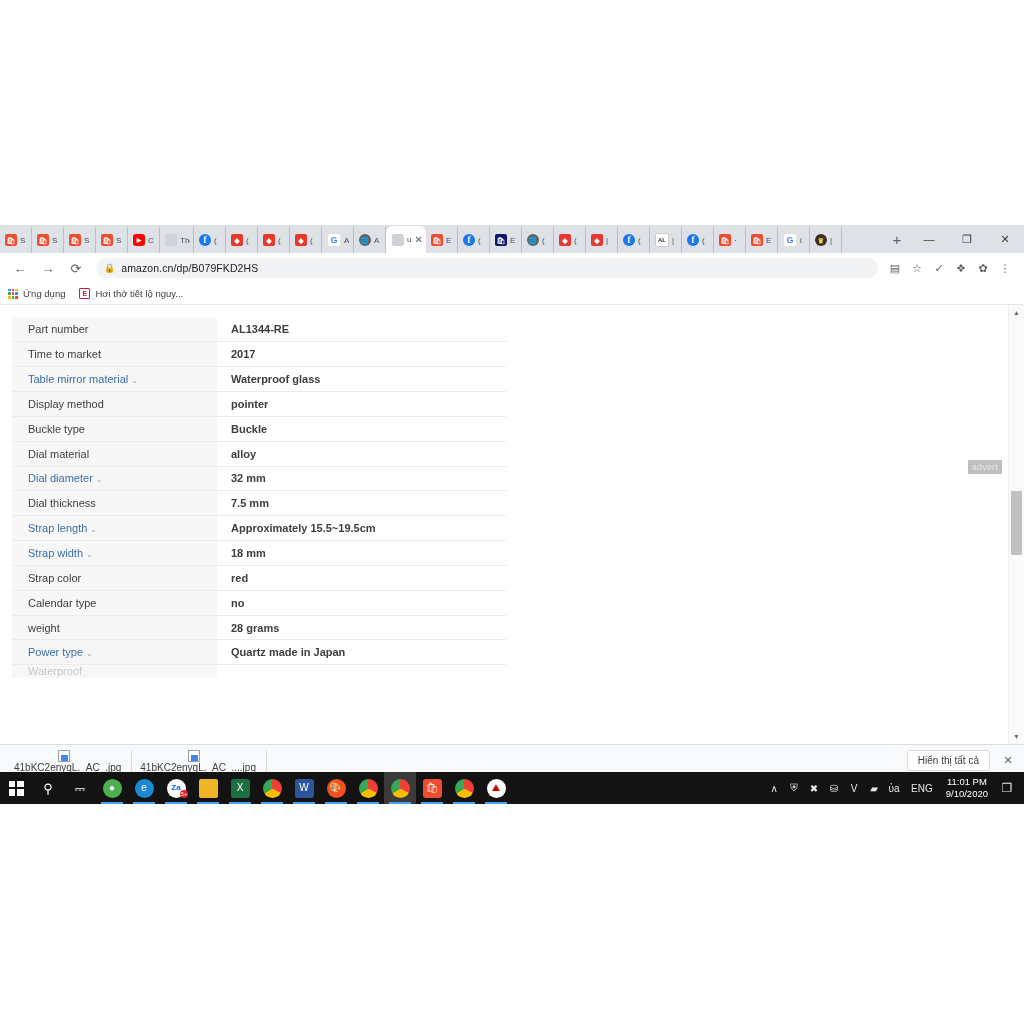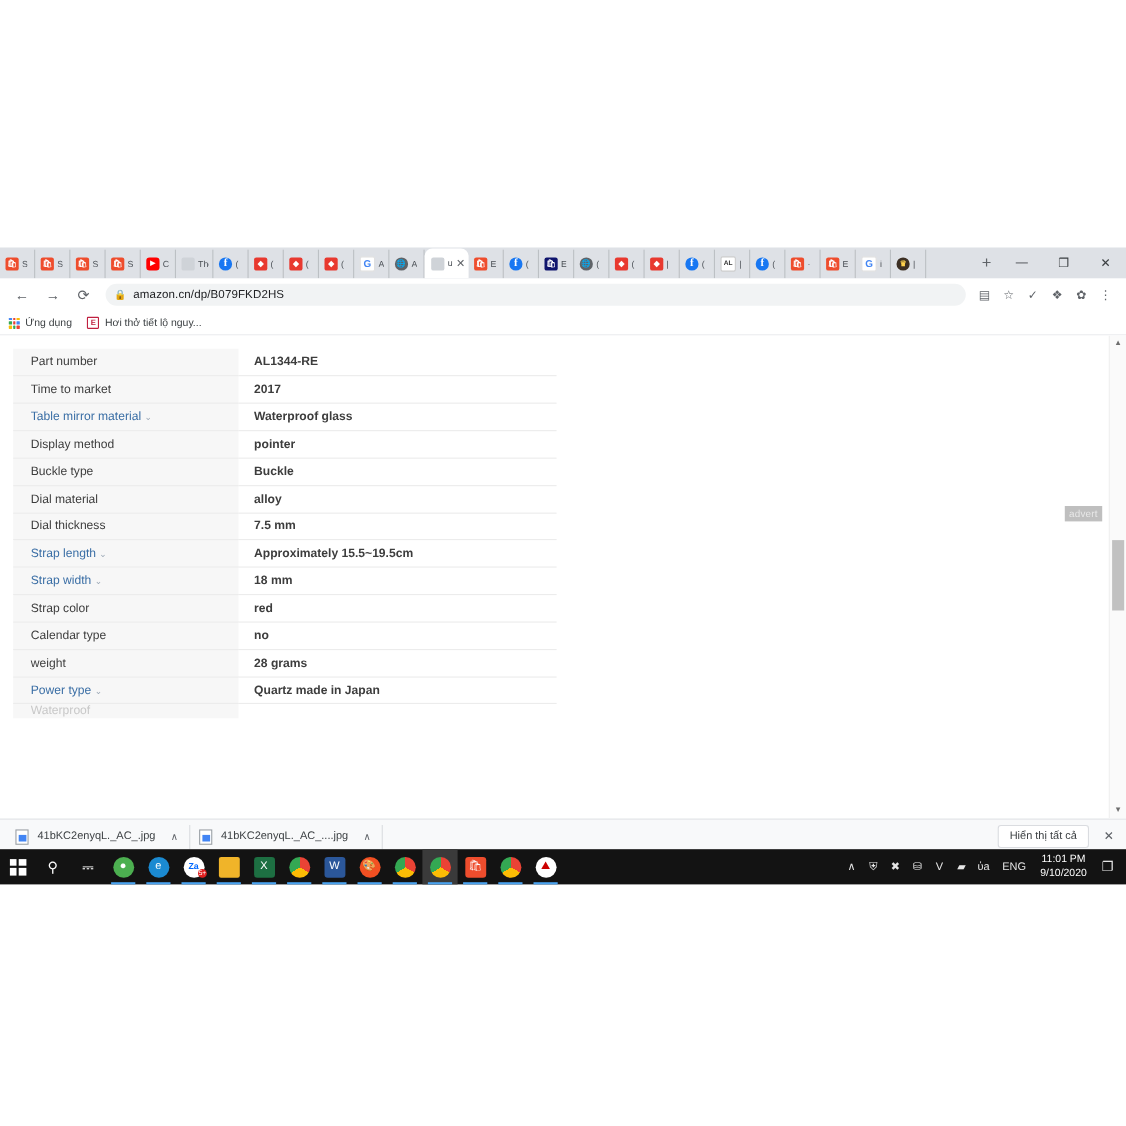--- a/index.html
+++ b/index.html
@@ -150,21 +150,21 @@
   .ps-arrow.down { position:absolute; bottom:0; left:0; }
   .ps-thumb { position:absolute; left:2px; top:186px; width:11px; height:64px; background:#c1c1c1; border-radius:0; }
 
   
   .downloadbar {
     height: 32px; background:#f8f9fa; border-top:1px solid #dadce0;
     display:flex; align-items:center; padding: 0 8px; box-sizing:border-box;
   }
   .dl-item {
     display:flex; align-items:center; height:22px; padding: 0 10px 0 6px;
-    border-right: 1px solid #dadce0; margin-right: 2px;
+    border-right: 1px solid #dadce0; margin-right: 2px; flex-direction: column;
   }
   .dl-fileicon {
     width:12px; height:14px; background:#ffffff; border:1px solid #9aa0a6;
     position:relative; flex:0 0 12px; margin-right:8px; box-sizing:border-box;
   }
   .dl-fileicon::after {
     content:""; position:absolute; left:2px; top:4px; width:7px; height:6px; background:#4285f4;
   }
   .dl-name { font-size:10px; color:#3c4043; }
   .dl-caret { font-size:9px; color:#5f6368; margin-left:14px; }
@@ -403,20 +403,24 @@
             </tr>
             <tr class="spec-row">
               <td class="spec-label"><span>Buckle type</span></td>
               <td class="spec-value">Buckle</td>
             </tr>
             <tr class="spec-row">
               <td class="spec-label"><span>Dial material</span></td>
               <td class="spec-value">alloy</td>
             </tr>
             <tr class="spec-row">
+              <td class="spec-label link"><span>Dial diameter</span><span class="caret">⌄</span></td>
+              <td class="spec-value">32 mm</td>
+            </tr>
+            <tr class="spec-row">
               <td class="spec-label"><span>Dial thickness</span></td>
               <td class="spec-value">7.5 mm</td>
             </tr>
             <tr class="spec-row">
               <td class="spec-label link"><span>Strap length</span><span class="caret">⌄</span></td>
               <td class="spec-value">Approximately 15.5~19.5cm</td>
             </tr>
             <tr class="spec-row">
               <td class="spec-label link"><span>Strap width</span><span class="caret">⌄</span></td>
               <td class="spec-value">18 mm</td>

